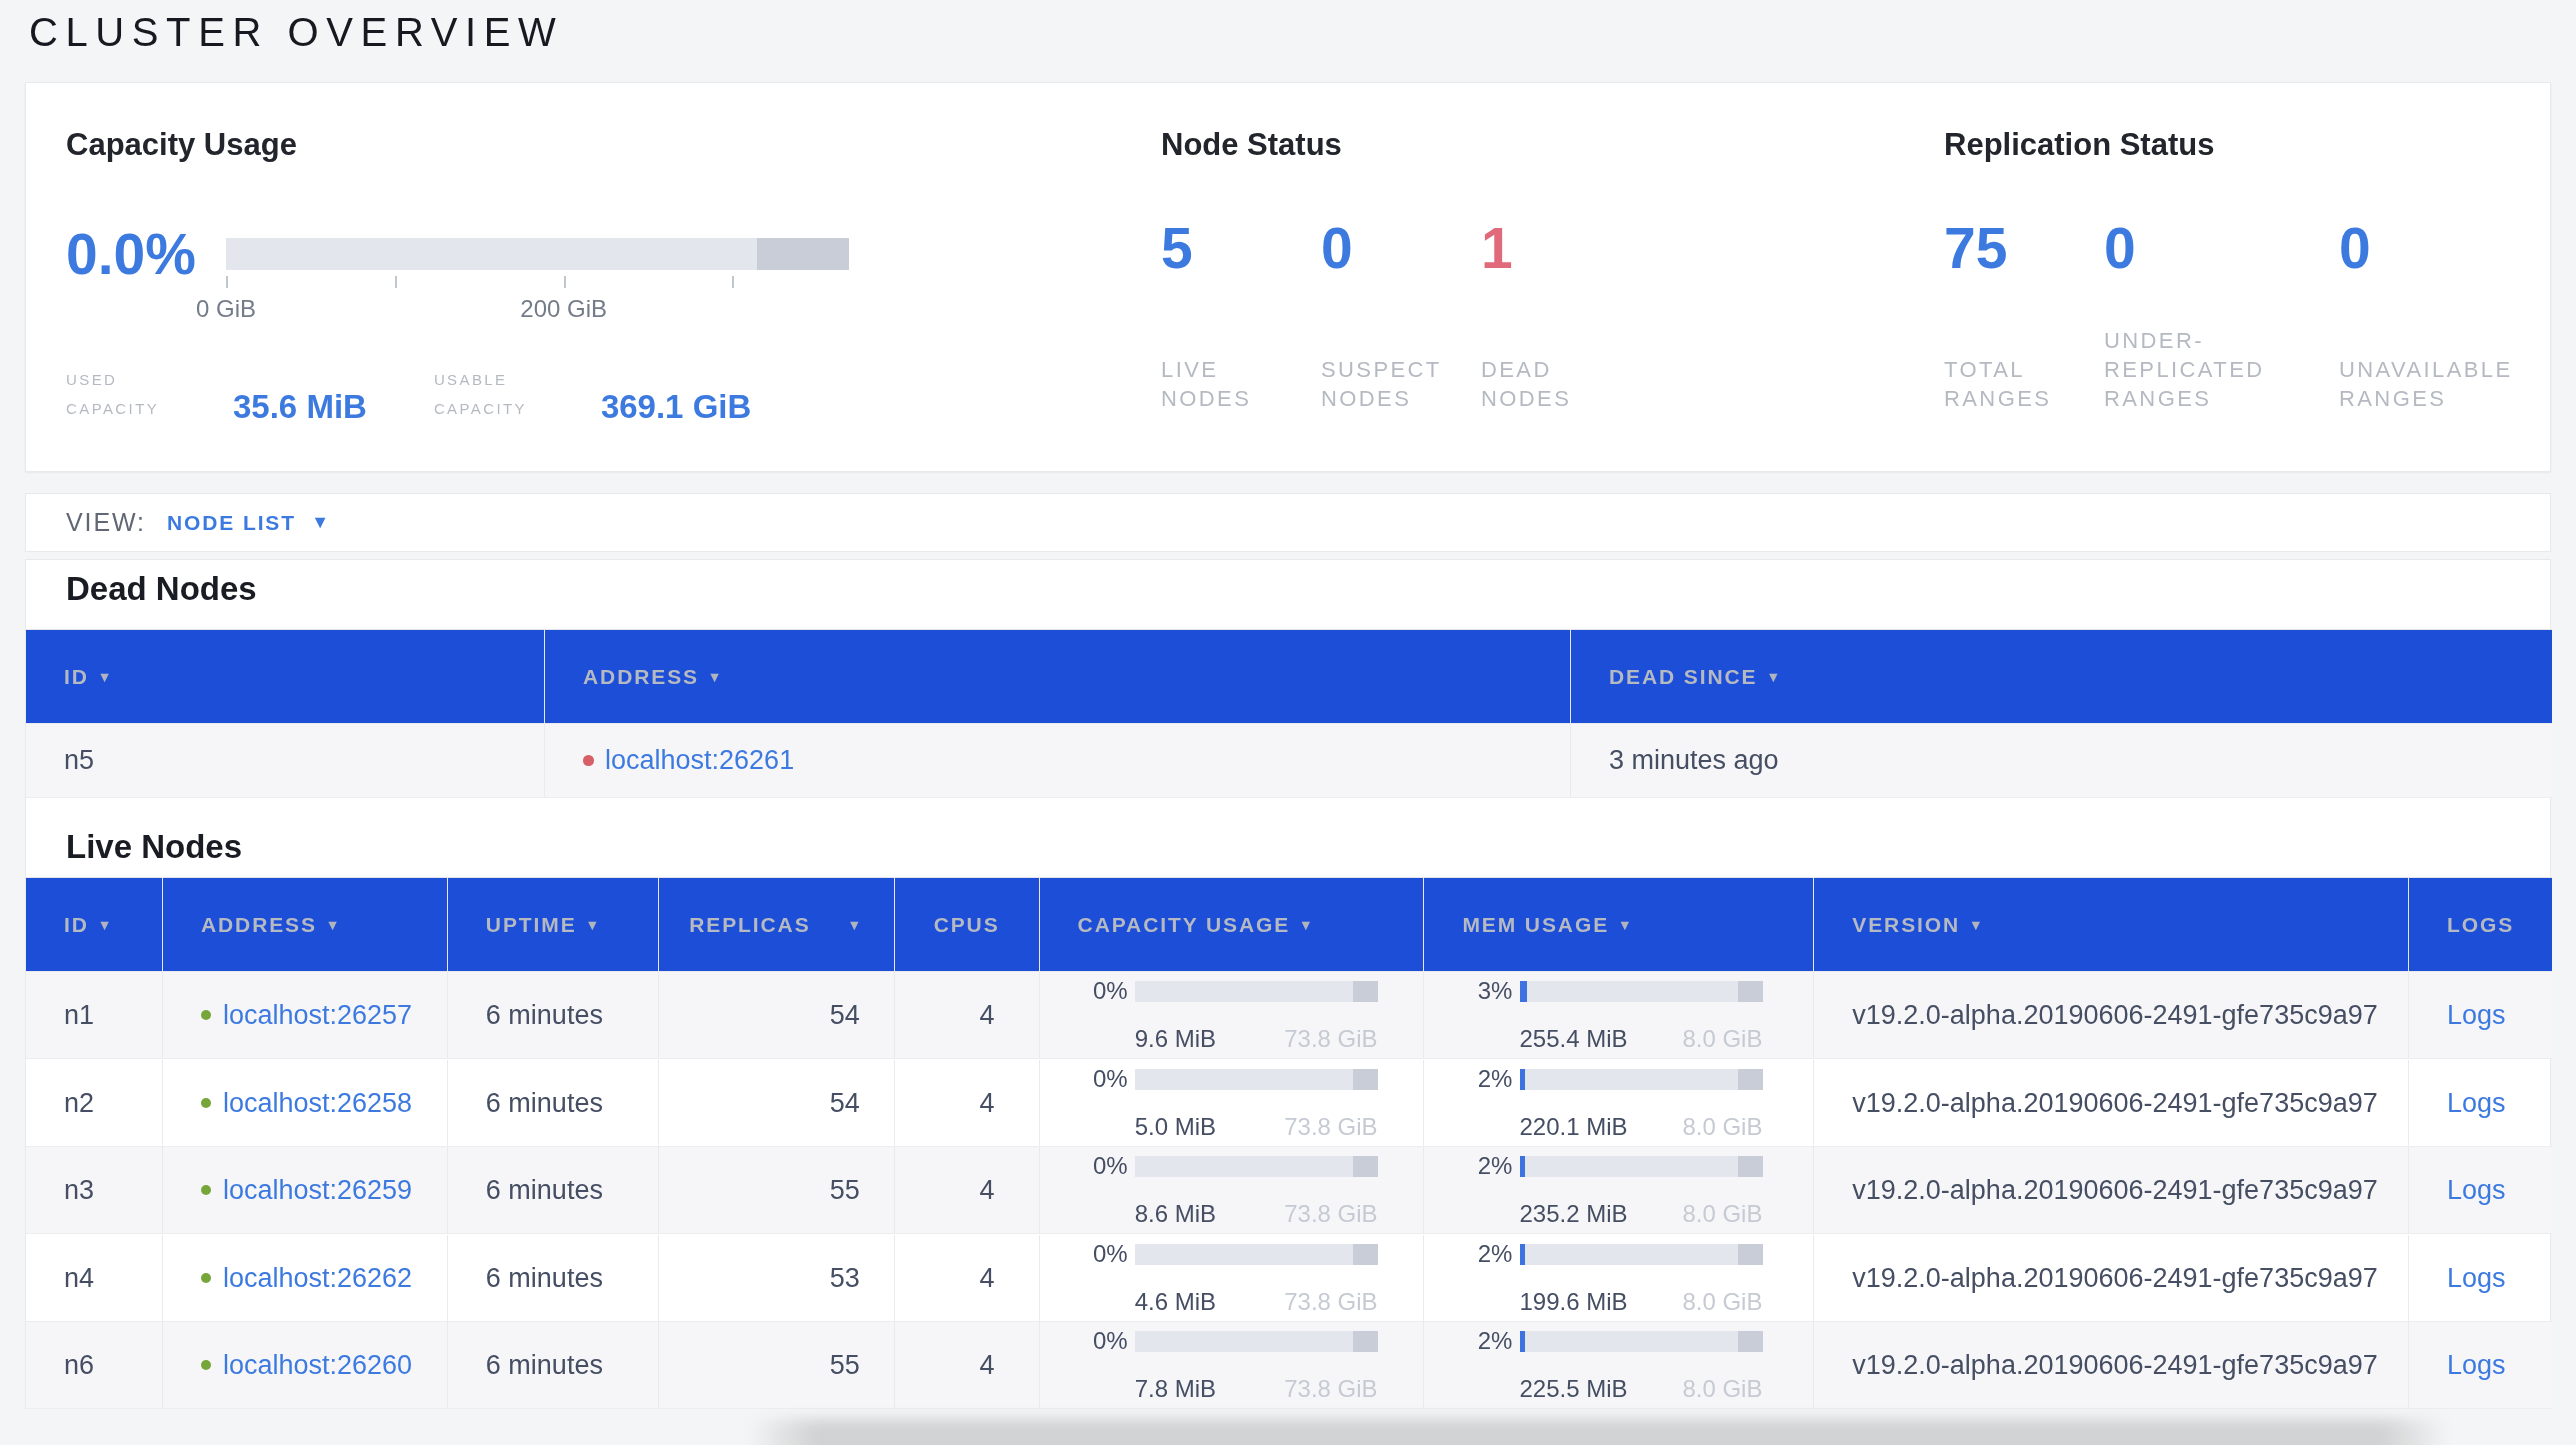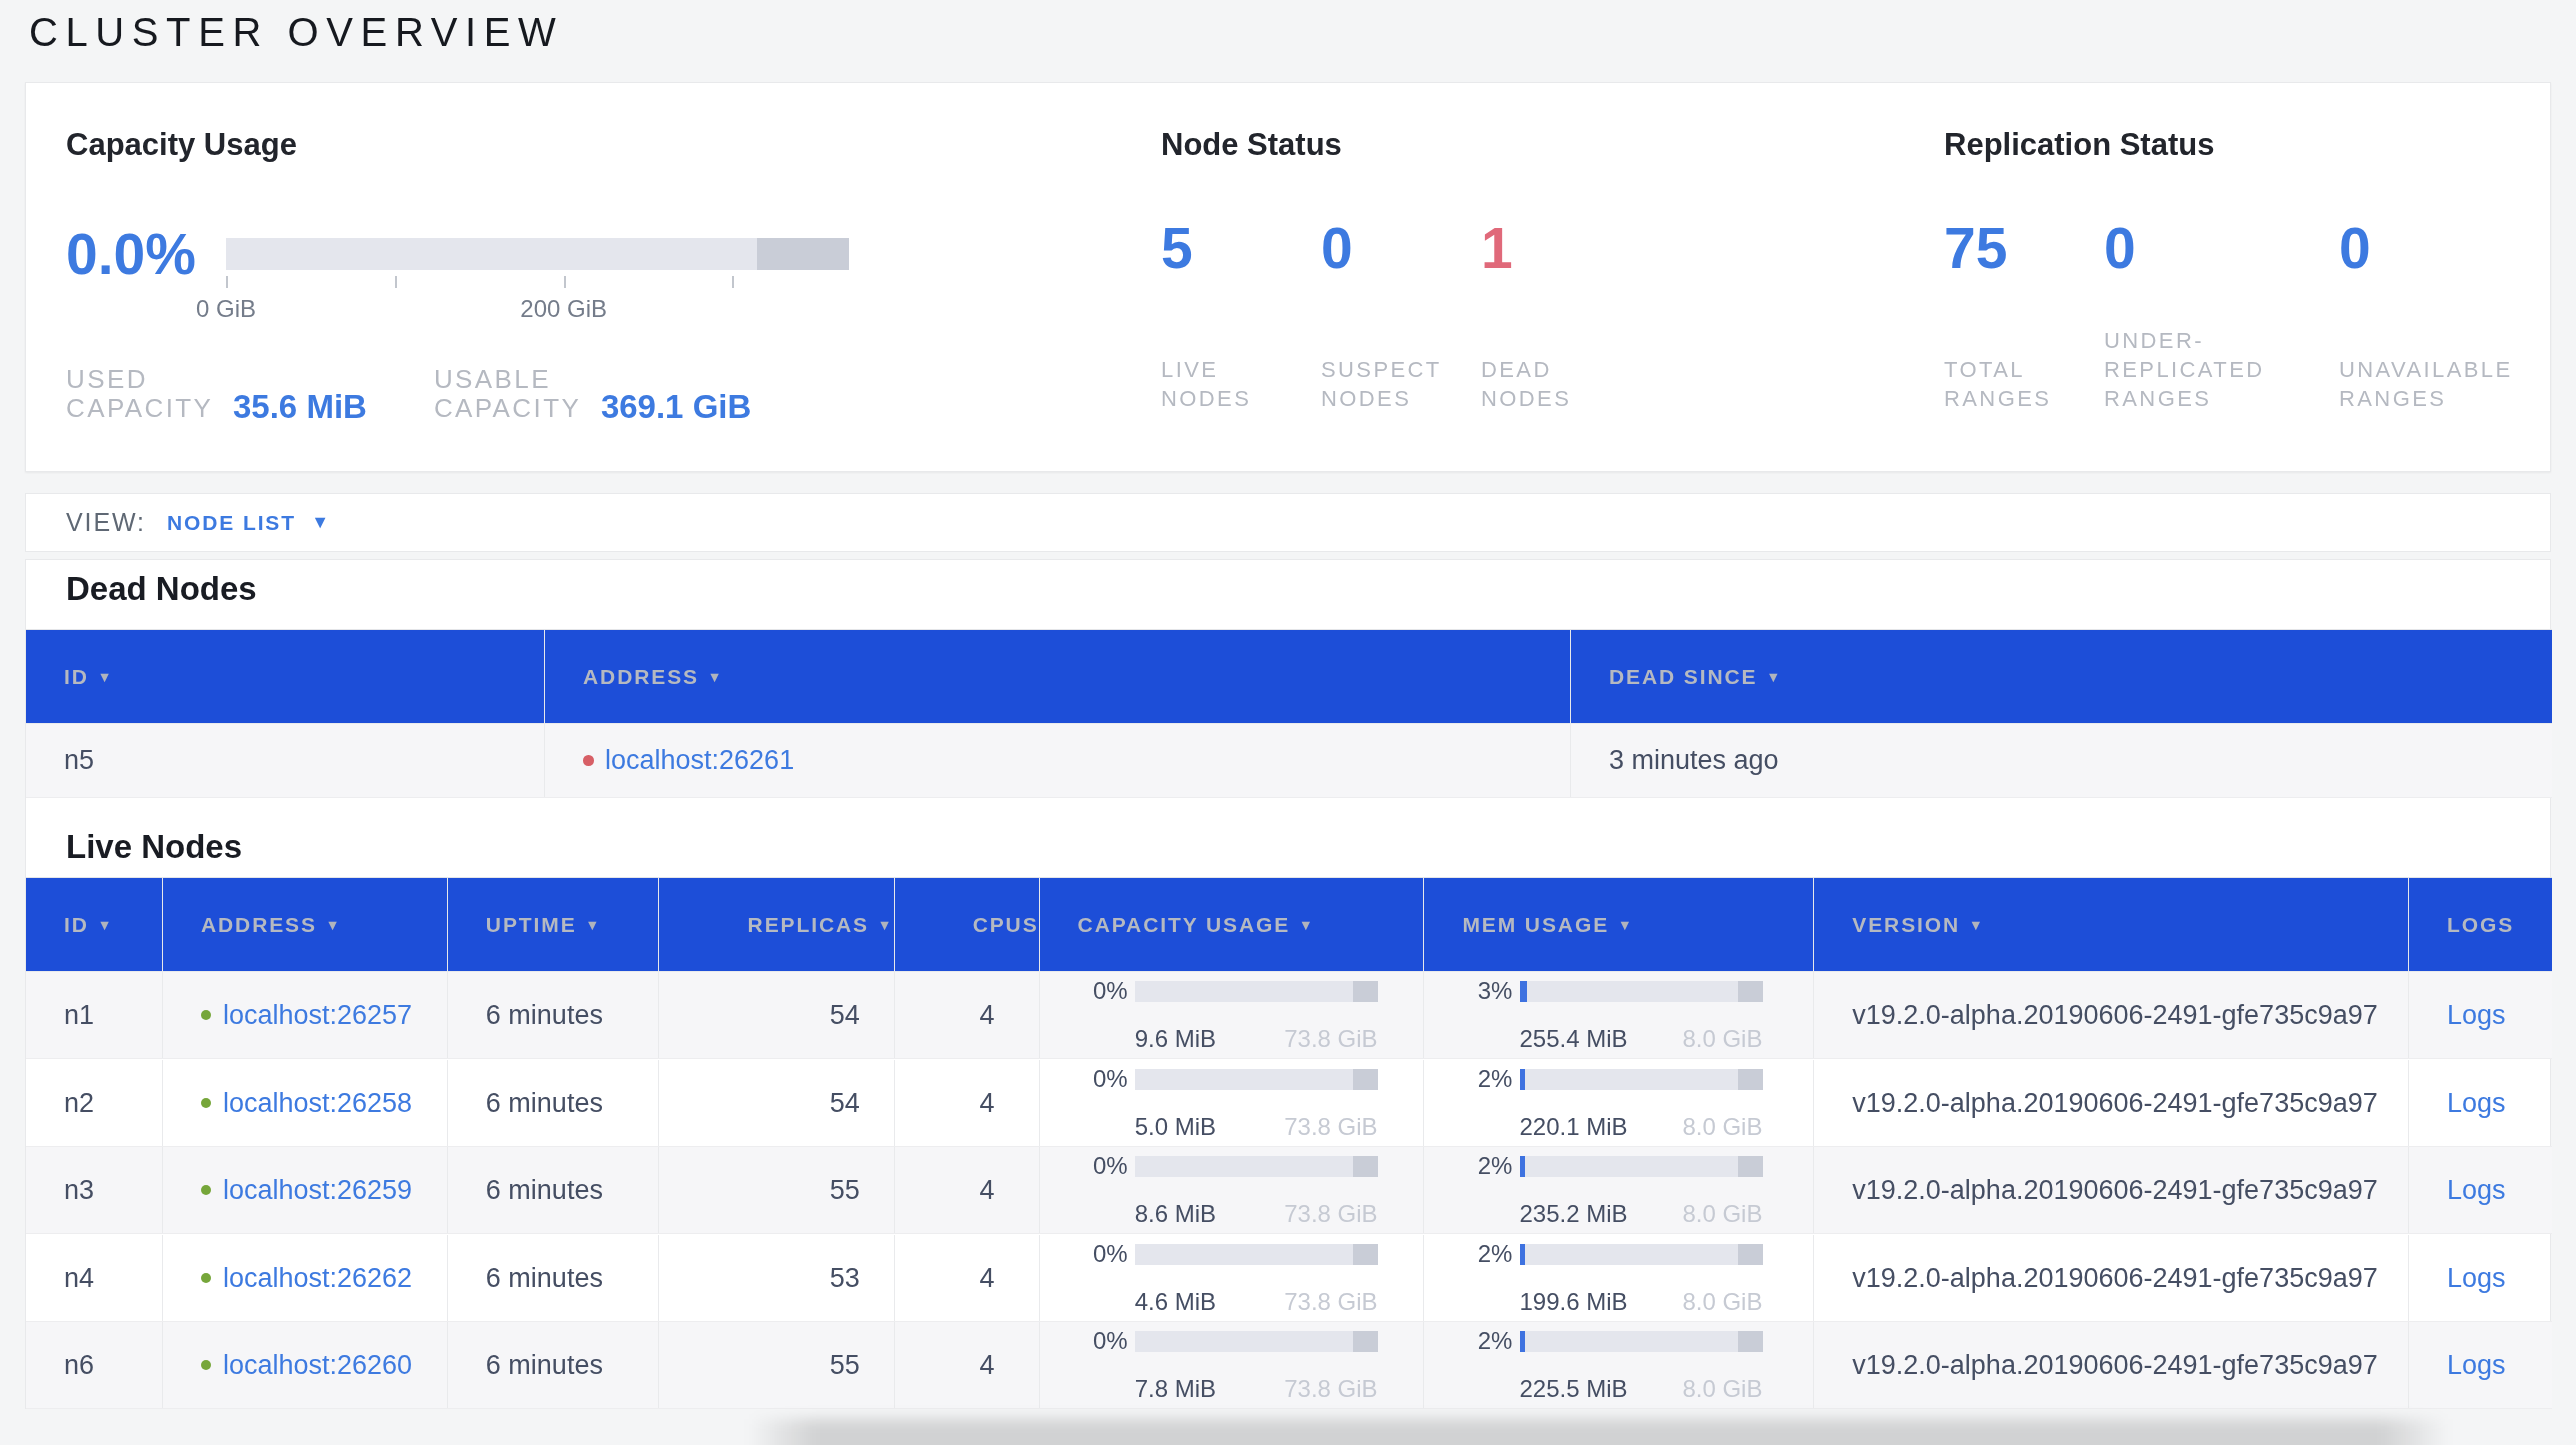--- a/index.html
+++ b/index.html
@@ -35,21 +35,21 @@
   .ov-bar .reserved { position:absolute; right:0; top:0; bottom:0; background:#c9cdd7; }
   .tick { position:absolute; top:38px; width:1.9px; height:12.4px; background:#c2c6cd; }
   .tick-label {
     position:absolute; top:57px; transform:translateX(-50%);
     font-size:24px; color:#747c8a; white-space:nowrap;
   }
   .cap-stats { position:absolute; left:0; bottom:50px; display:flex; }
   .cap-stat { display:flex; align-items:flex-end; }
   .cap-stat + .cap-stat { margin-left:67px; }
   .cap-stat .lbl {
-    width:148px; font-size:26px; letter-spacing:2.4px; color:#b5b9c1;
+    width:148px; font-size:15px; letter-spacing:2.4px; color:#b5b9c1;
     line-height:29px; margin-right:19px;
   }
   .cap-stat .val { font-size:33px; font-weight:700; color:#3d7ae0; line-height:32px; }
 
   .stats-row { position:absolute; top:91px; left:0; right:0; bottom:50px; display:flex; }
   .stat { position:relative; width:160px; }
   .stat.w-mid { width:235px; }
   .stat-number { font-size:57px; font-weight:700; color:#3d7ae0; line-height:61px; }
   .stat-number.red { color:#e0697a; }
   .stat-label {
@@ -82,21 +82,21 @@
   .thead { position:absolute; left:0; width:2526px; height:95px; display:flex;
            border-top:1px solid #e4e5e8; border-bottom:1px solid #e9eaec; background:#1d4ed8; }
   .thead-dead { top:69px; }
   .thead-live { top:317px; }
   .th {
     display:flex; align-items:center; height:100%;
     font-size:21px; letter-spacing:1.9px; color:#b5b9c1; font-weight:700;
     border-right:1px solid #e7e8eb; padding-left:38px;
   }
   .th:last-child { border-right:none; }
-  .th.center { justify-content:flex-end; padding-left:0; }
+  .th.center { justify-content:center; padding-left:0;gap:28px; }
   .sort-caret { font-size:14.3px; color:#b0b4bd; margin-left:8.6px; }
 
   .trow { position:absolute; left:0; width:2526px; display:flex; border-bottom:1px solid #ededef; }
   .trow.shade { background:#f6f6f8; }
   .td { display:flex; align-items:center; border-right:1px solid #e9eaec; padding-left:38px;
         font-size:27px; color:#454e63; overflow:hidden; }
   .td:last-child { border-right:none; }
   .td.num { justify-content:flex-end; padding-left:0; padding-right:34px; }
   .td.num-cpu { justify-content:flex-end; padding-left:0; padding-right:44px; }
 

